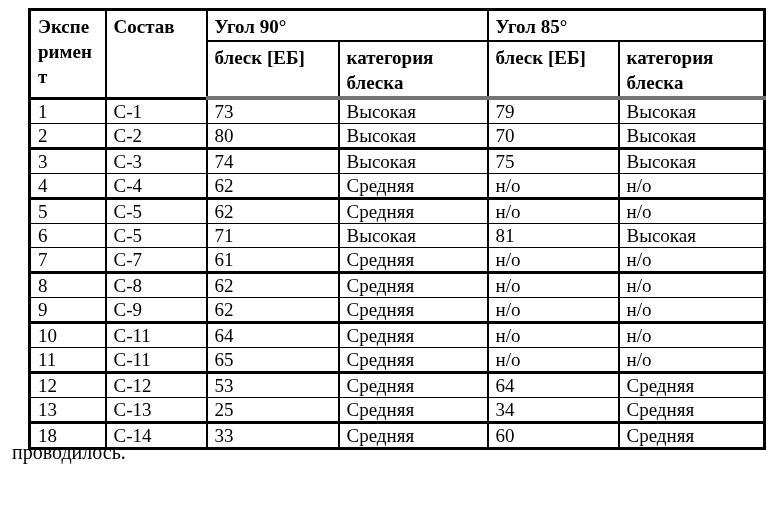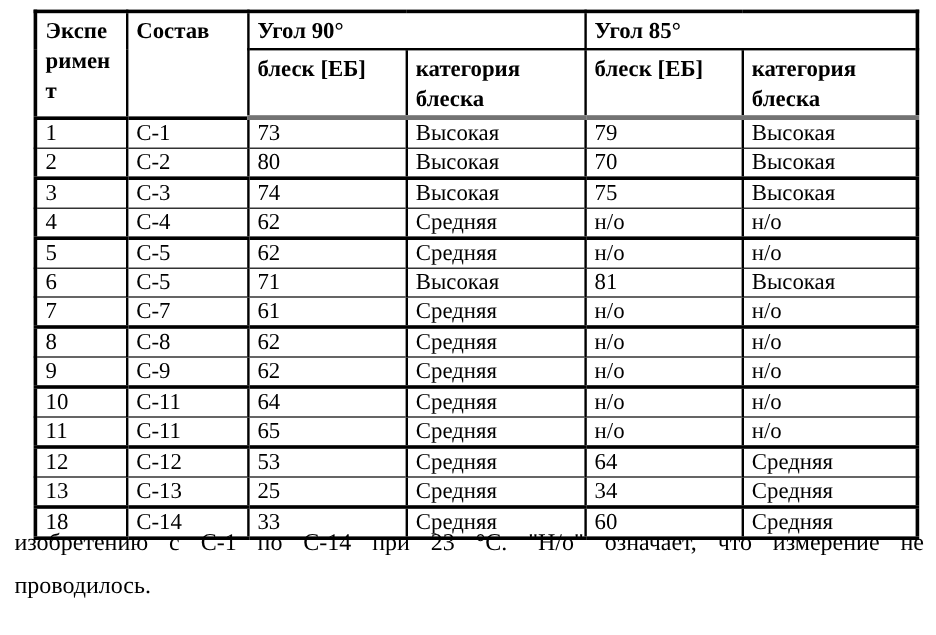--- a/index.html
+++ b/index.html
@@ -208,17 +208,16 @@
     <td class="comp">С-14</td>
     <td>33</td>
     <td>Средняя</td>
     <td>60</td>
     <td>Средняя</td>
   </tr>
       </tbody>
   </table>
 
   <p class="caption">
-    <span class="cap-line">изобретению с С-1 по С-14 при 23  °С. "Н/о" означает, что измерение не</span>
     <span class="cap-line last">проводилось.</span>
   </p>
 
 </div>
 
 </body></html>

